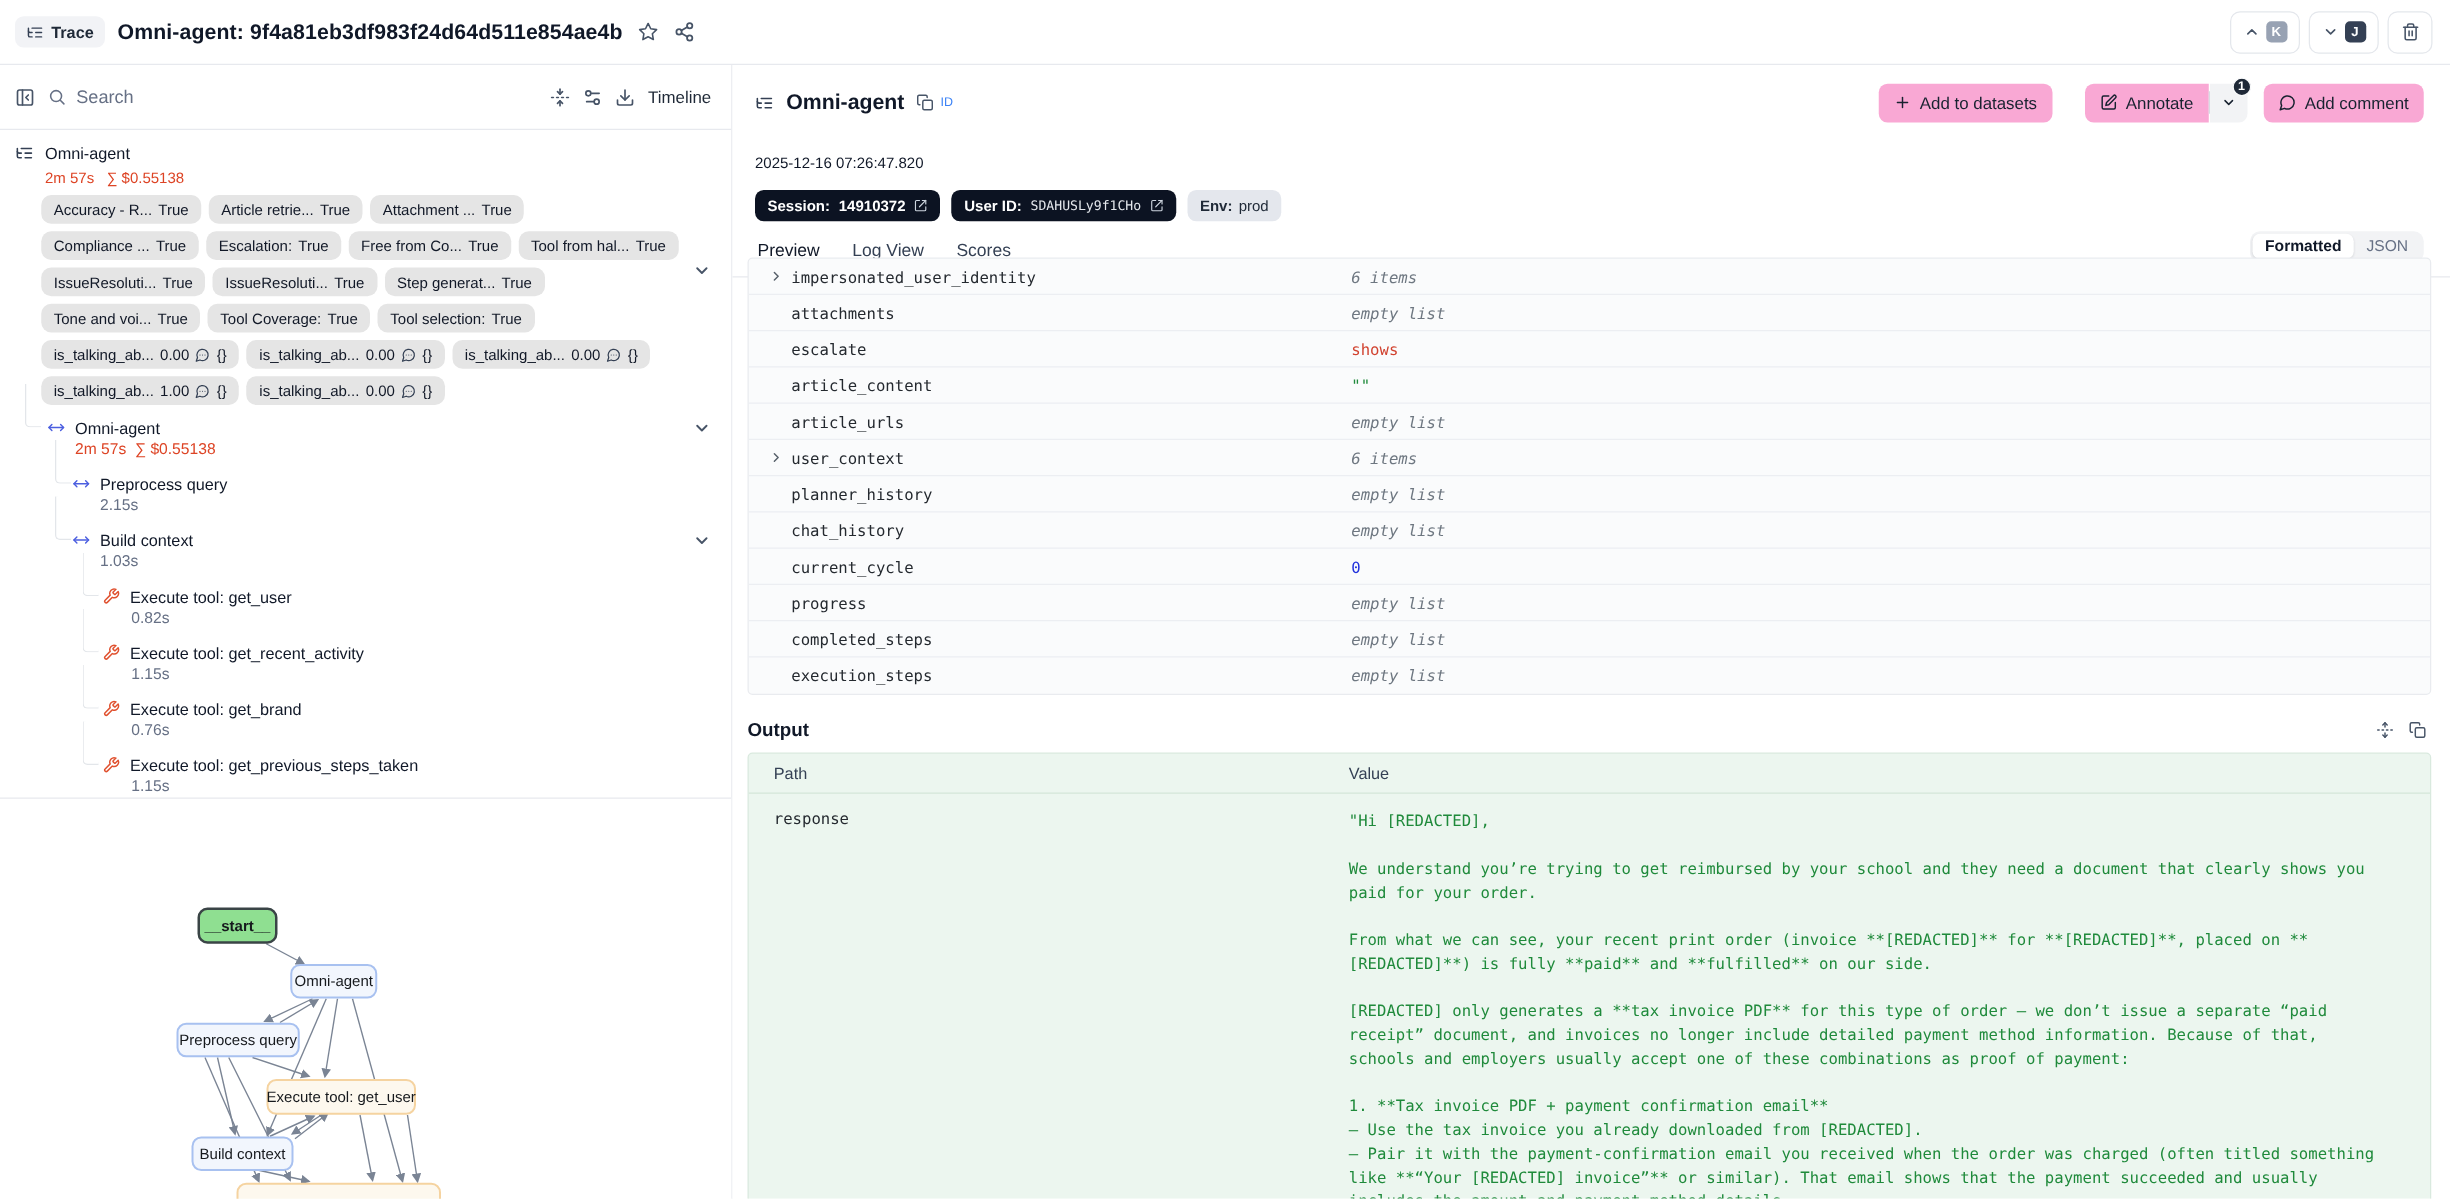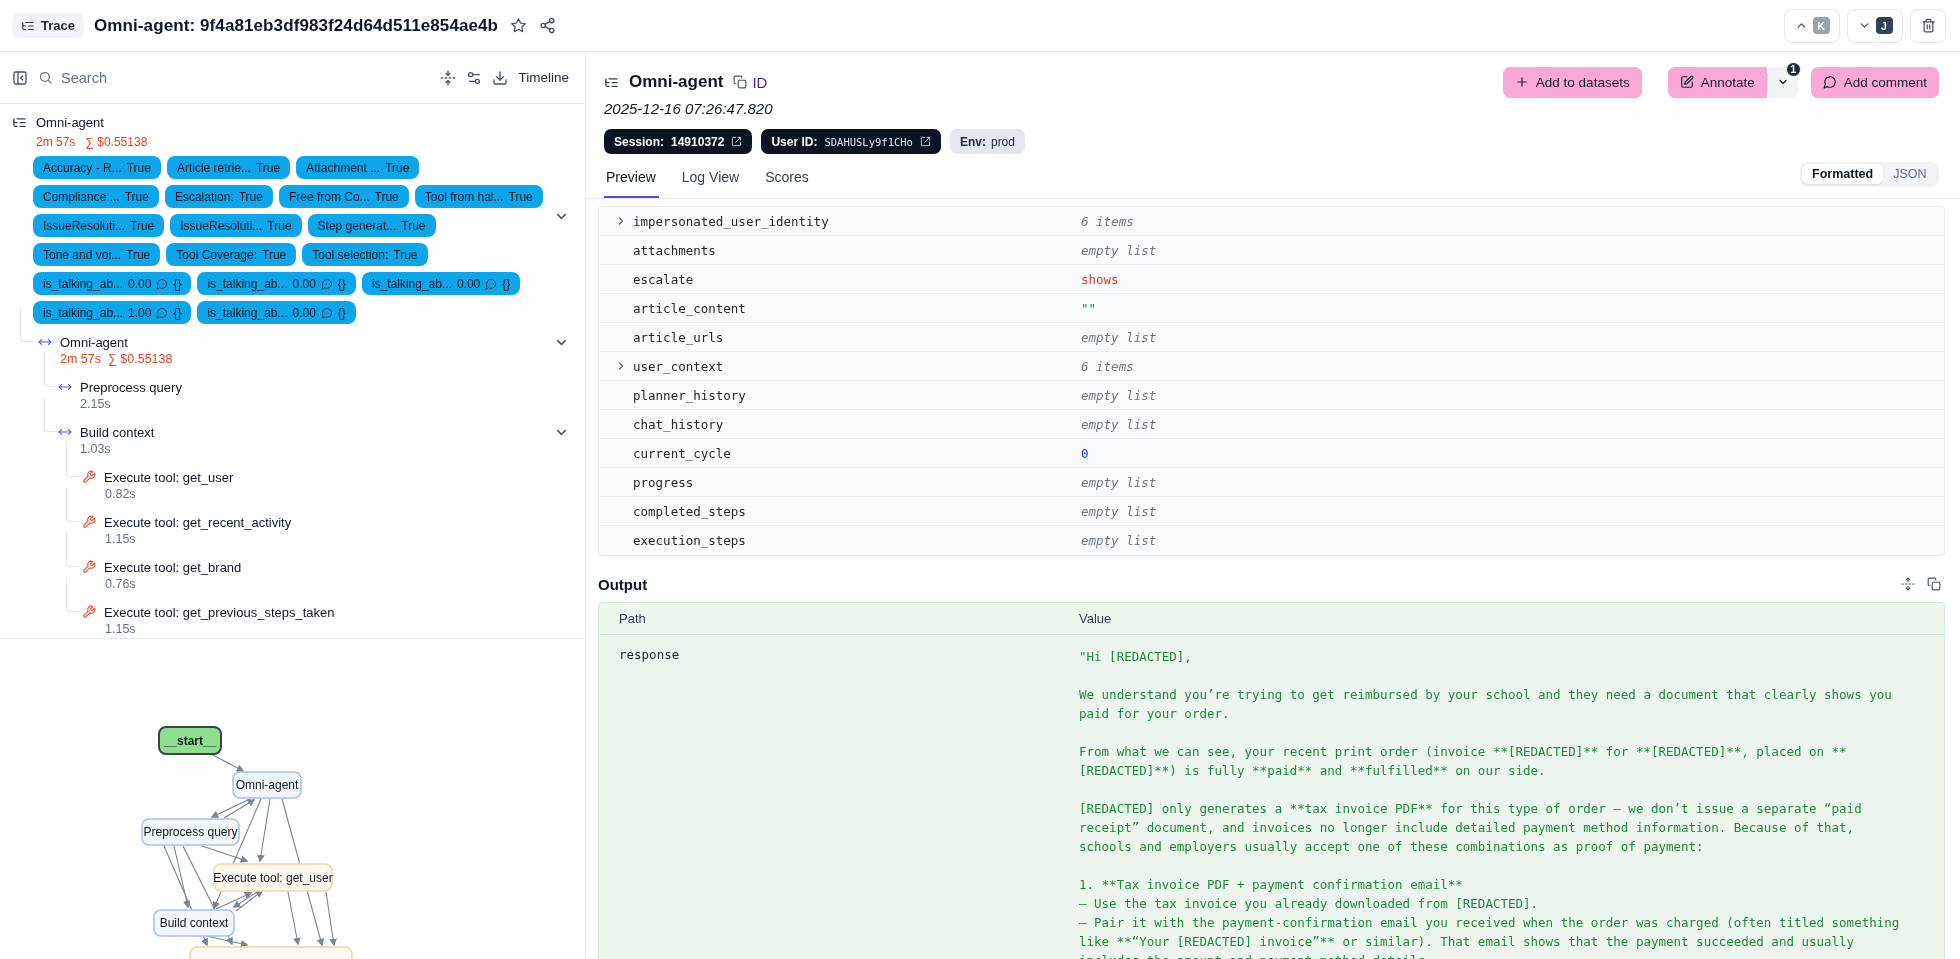--- a/index.html
+++ b/index.html
@@ -36,21 +36,21 @@
   #search-box { display:flex; align-items:center; gap:8px; flex:1; color:#667085; font-size:14.5px; }
   #search-box .icon { width:15px; height:15px; color:#667085; }
   #timeline-label { font-size:13.5px; color:#1f2937; cursor:pointer; }
 
   #tree { position:absolute; top:52px; left:0; right:0; height:534px; overflow:hidden; padding-top:8px; }
   .t-root-row { display:flex; align-items:center; gap:9px; padding-left:12px; height:20px; }
   .t-root-row .icon { width:15px; height:15px; color:#344054; }
   .t-name { font-size:13px; color:#101828; cursor:pointer; }
   .t-metrics { padding-left:36px; font-size:12px; color:#dd4425; height:19px; display:flex; gap:10px; align-items:center; }
   #root-badges { position:relative; padding:5px 40px 9px 33px; display:flex; flex-wrap:wrap; gap:6px; }
-  .badge { display:inline-flex; align-items:center; gap:5px; background:#0ea5e9; border-radius:8px;
+  .badge { display:inline-flex; align-items:center; gap:5px; background:#e5e5e5; border-radius:8px;
     padding:0 10px; height:23px; font-size:12px; color:#111827; white-space:nowrap; cursor:pointer; }
   .badge .icon { width:12px; height:12px; color:#344054; }
   .t-chevron { position:absolute; right:16px; width:15px; height:15px; color:#475467; cursor:pointer; }
   #root-chevron { top:58px; }
   .titem { position:relative; margin-bottom:9px; }
   .titem .trow { display:flex; align-items:center; gap:8px; height:18px; padding-right:16px; }
   .titem .ticon { width:14px; height:14px; }
   .ticon.span-ic { color:#4c5fe0; }
   .ticon.tool-ic { color:#e0512f; }
   .titem .tdur { font-size:12.5px; color:#667085; height:17px; margin-top:1px; }
@@ -66,35 +66,35 @@
   #graph { position:absolute; top:586px; left:0; width:585px; height:321px; border-top:1px solid #e7e9ee; background:#fff; }
   #graph text { font-family:"Liberation Sans", sans-serif; font-size:12px; fill:#16191d; }
 
   
   #main { position:absolute; left:586px; top:52px; width:1374px; height:907px; background:#fff; }
   #m-head { padding:13px 21px 0 18px; }
   .m-title-row { display:flex; align-items:center; height:34px; }
   .m-title-row .icon.tree { width:15px; height:15px; color:#344054; margin-right:10px; }
   #m-title { font-size:17px; font-weight:700; }
   .id-copy { width:14px; height:14px; color:#475467; margin-left:10px; cursor:pointer; }
-  #id-label { font-size:15px; color:#4c1d95; margin-left:5px; cursor:pointer; }
+  #id-label { font-size:10px; color:#3b82f6; margin-left:5px; cursor:pointer; }
   .m-actions { margin-left:auto; display:flex; align-items:center; }
   .act-btn { display:inline-flex; align-items:center; gap:7px; height:31px; padding:0 12px;
     background:#f9a8d4; border-radius:7px; font-size:13.5px; font-weight:500; color:#182230; cursor:pointer; }
   .act-btn .icon { width:14px; height:14px; color:#182230; }
   .annotate-group { display:flex; align-items:center; margin-left:13px; }
   .annotate-group .split { width:1px; height:18px; background:#d8dce2; }
   .chev-btn { position:relative; display:inline-flex; align-items:center; justify-content:center;
     width:30px; height:31px; background:#f2f3f5; border-radius:7px; cursor:pointer; }
   .chev-btn .icon { width:12px; height:12px; color:#182230; }
   .count-badge { position:absolute; top:-5px; right:-3px; min-width:15px; height:15px; border-radius:8px;
     background:#1f2937; color:#fff; font-size:10px; font-weight:700; display:flex; align-items:center;
     justify-content:center; border:1.5px solid #f8f9fa; }
   .ml13 { margin-left:13px; }
-  #m-timestamp { margin-top:1px; font-size:15px; color:#101828; height:18px;font-style:italic; }
+  #m-timestamp { margin-top:24px; font-size:12px; color:#101828; height:18px; }
   .m-pills { display:flex; align-items:center; gap:9px; margin-top:11px; height:25px; }
   .pill-dark { display:inline-flex; align-items:center; gap:7px; background:#0c1322; color:#fff;
     border-radius:7px; padding:0 10px; height:25px; font-size:12px; font-weight:700; cursor:pointer; }
   .pill-dark .val-mono { font-family:"DejaVu Sans Mono", monospace; font-size:10.5px; font-weight:400; color:#e4e7ec; }
   .pill-dark .icon { width:11px; height:11px; color:#cdd5df; }
   .pill-light { display:inline-flex; align-items:center; gap:5px; background:#e4e7ed; color:#1f2937;
     border-radius:7px; padding:0 10px; height:25px; font-size:12px; }
   .pill-light b { font-weight:700; }
 
   #tabs-bar { display:flex; align-items:flex-end; padding:0 21px 0 18px; border-bottom:1px solid #e7e9ee; height:45px; }

